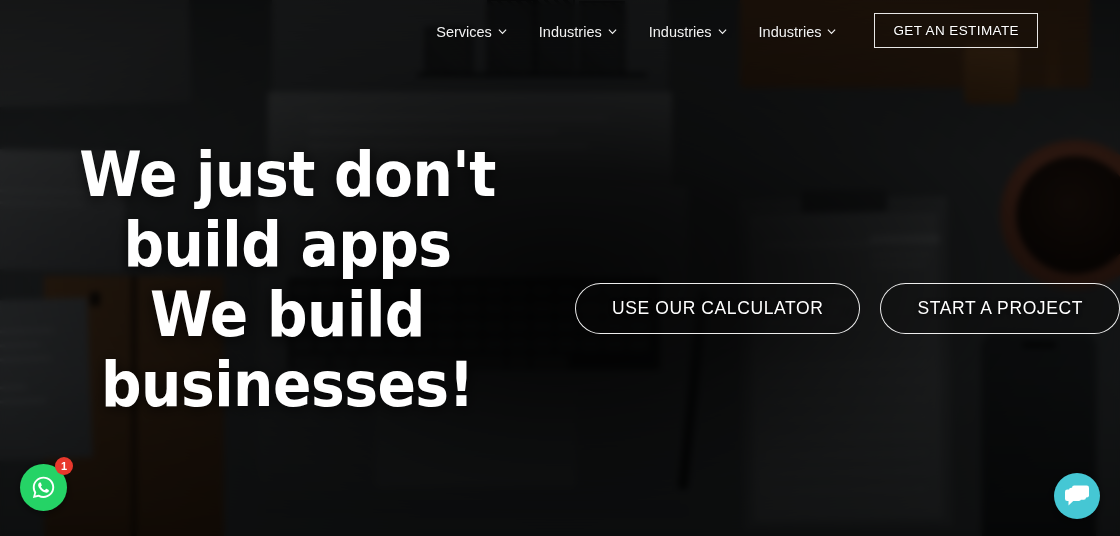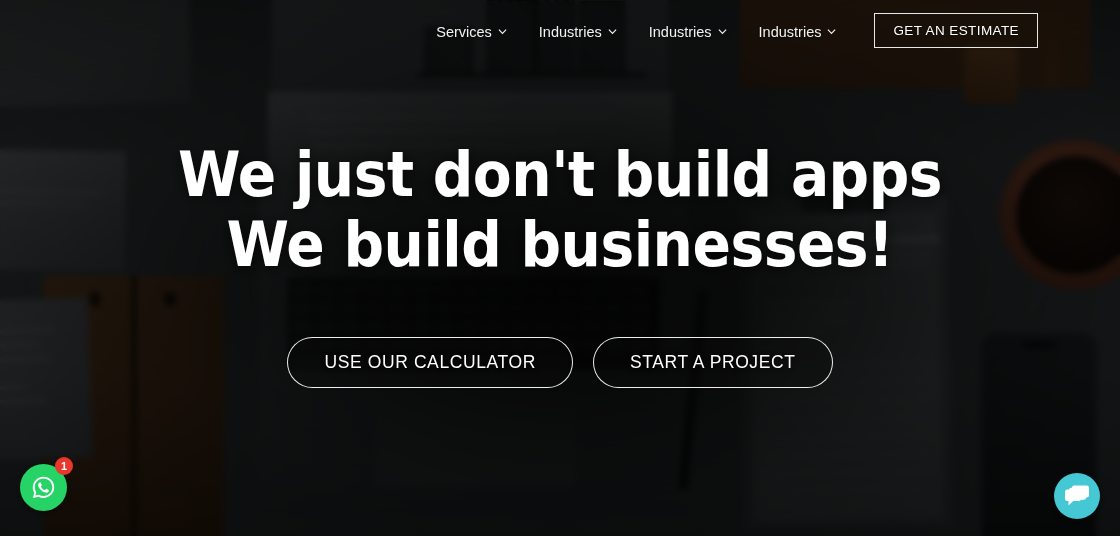--- a/index.html
+++ b/index.html
@@ -120,21 +120,21 @@
     border:1px solid rgba(255,255,255,.9);
     color:#fff; background:transparent;
     font-size:13.5px; letter-spacing:.4px;
     padding:9px 18px; cursor:pointer; white-space:nowrap;
     text-shadow:0 1px 3px rgba(0,0,0,.6);
   }
 
   
   .hero-content {
     position:absolute; left:0; right:0; top:140px;
-    display:flex; flex-direction:column; align-items:center; z-index:15;
+    display:flex; flex-direction:row; align-items:center; z-index:15;
   }
   .headline {
     color:#fff; text-align:center;
     font-family:"DejaVu Sans Condensed","Liberation Sans Narrow","Liberation Sans",sans-serif;
     font-weight:700; font-size:63px; line-height:70px; letter-spacing:-0.5px;
     text-shadow:0 2px 14px rgba(0,0,0,.65);
   }
   .cta-row { display:flex; gap:20px; margin-top:57px; }
   .cta {
     border:1.6px solid rgba(255,255,255,.93);

